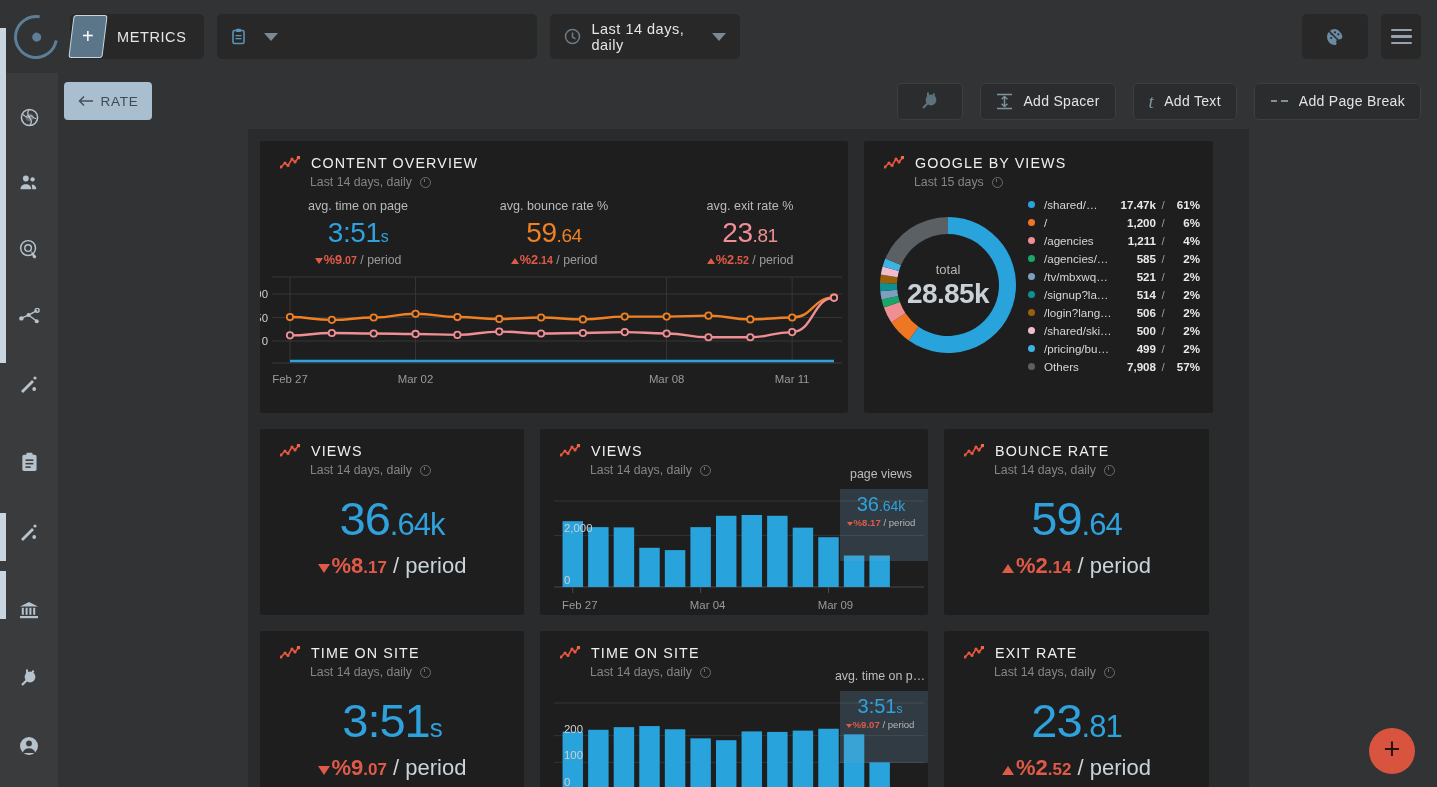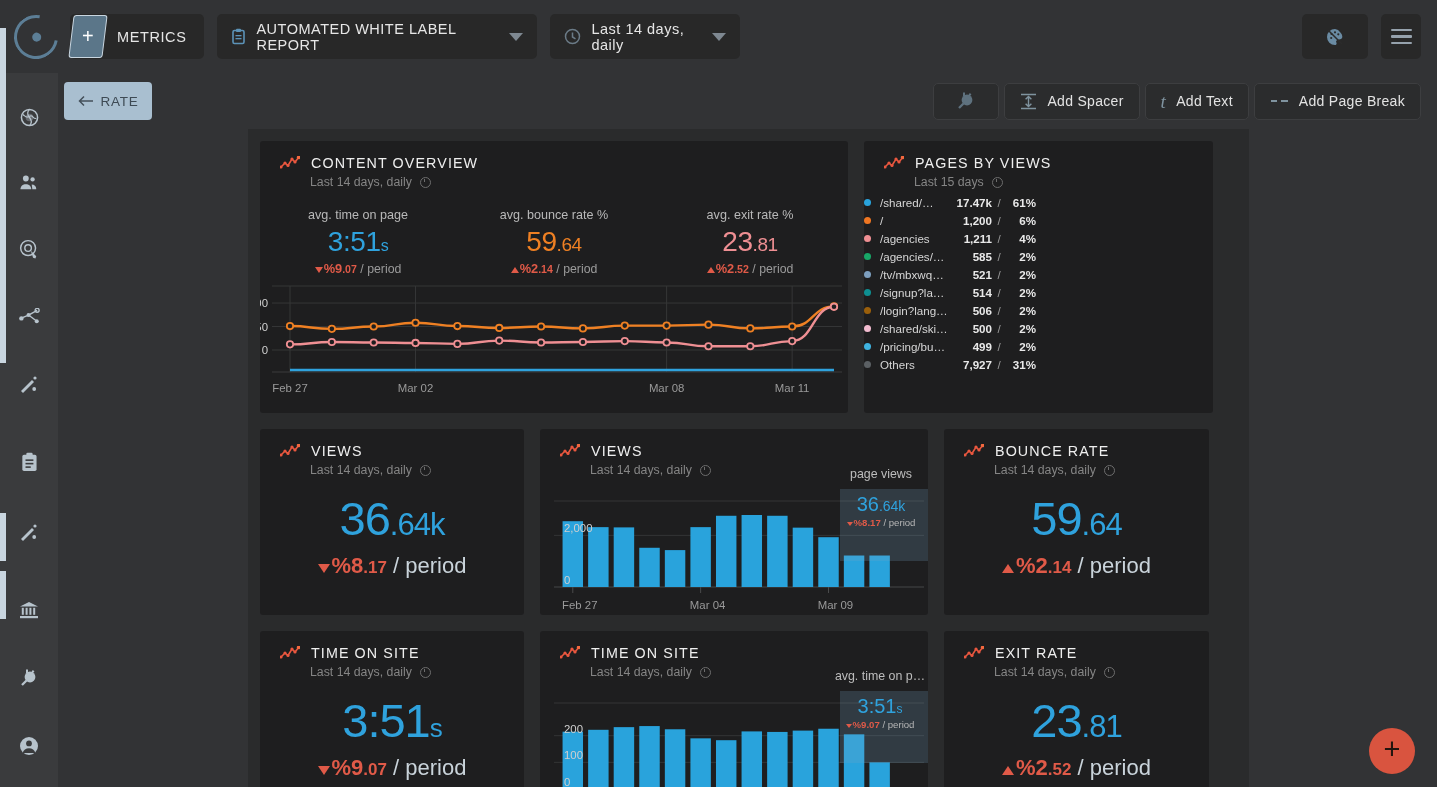--- a/index.html
+++ b/index.html
@@ -106,21 +106,21 @@
   .back-btn {
     height:38px; width:88px; background:#a9bfd0; border-radius:4px;
     display:flex; align-items:center; justify-content:center; gap:7px;
     color:#3e4a54; font-size:13.5px; letter-spacing:.7px; font-weight:400;
   }
   .crumb-btn {
     height:38px; background:#2b2c2d; border-radius:5px;
     display:flex; align-items:center; gap:11px; padding:0 14px;
     margin-left:14px; color:#e7e7e7; font-size:13.5px; letter-spacing:.7px;
   }
-  .sub-right { margin-left:auto; display:flex; align-items:center; gap:5px; }
+  .sub-right { margin-left:auto; display:flex; align-items:center; gap:17px; }
   .tool-btn {
     height:37px; background:#2b2c2d; border:1px solid #3d3e40; border-radius:5px;
     display:flex; align-items:center; gap:10px; padding:0 15px;
     color:#e3e3e3; font-size:14px; letter-spacing:.3px;
   }
   .tool-btn.icon-only { width:66px; justify-content:center; padding:0; }
 
   
   #canvas {
     position:absolute; left:248px; top:129px; width:1001px; height:658px;
@@ -139,21 +139,21 @@
   }
   .card-sub {
     margin-left:30px; margin-top:4px;
     display:flex; align-items:center; gap:8px;
     font-size:12.3px; color:#858585;
   }
   .clock-ico { width:11px; height:11px; border:1.4px solid #6d6d6d; border-radius:50%; position:relative; }
   .clock-ico::after{content:"";position:absolute;left:3.4px;top:1.6px;width:1.2px;height:3.4px;background:#6d6d6d;}
 
   
-  .kpi-strip { display:flex; margin-top:19px;align-items:center; }
+  .kpi-strip { display:flex; margin-top:10px;align-items:center; }
   .kpi { flex:1 1 0; text-align:center; }
   .kpi-label { font-size:12.6px; color:#b9b9b9; }
   .kpi-value { margin-top:4px; font-size:28px; font-weight:400; letter-spacing:-.4px; }
   .kpi-value .frac { font-size:19px; }
   .kpi-value .unit { font-size:16px; }
   .kpi-delta { margin-top:3px; font-size:12.3px; color:#9b9b9b; }
   .kpi-delta b { font-weight:700; font-size:12.8px; }
   .kpi-delta .frac2 { font-size:10.6px; font-weight:700; }
   .tri-up, .tri-dn {
     display:inline-block; width:0;height:0;
@@ -233,21 +233,20 @@
 
   <div class="select-pill w1">
     <span class="ico">
       <svg width="15" height="17" viewBox="0 0 15 17">
           <rect x="2" y="2.5" width="11" height="13" rx="1.5" fill="none" stroke="#5c93b8" stroke-width="1.6"></rect>
           <rect x="5" y="0.8" width="5" height="3.2" rx="1" fill="#5c93b8"></rect>
           <rect x="4.5" y="7" width="6" height="1.3" fill="#5c93b8"></rect>
           <rect x="4.5" y="10" width="6" height="1.3" fill="#5c93b8"></rect>
         </svg>
     </span>
-    <span class="sel-text">AUTOMATED WHITE LABEL REPORT</span>
     <span class="caret-down"></span>
   </div>
 
   <div class="select-pill w2">
     <span class="ico">
       <svg width="17" height="17" viewBox="0 0 17 17">
           <circle cx="8.5" cy="8.5" r="7" fill="none" stroke="#6b7b87" stroke-width="1.5"></circle>
           <path d="M8.5 4.5V9l3 1.8" fill="none" stroke="#6b7b87" stroke-width="1.5"></path>
         </svg>
     </span>
@@ -514,29 +513,47 @@
             <svg width="20" height="14" viewBox="0 0 20 14">
                 <path d="M1 11l4-4 3 2.5 4-6.5 3 3 4-5" fill="none" stroke="#e9573f" stroke-width="1.6"></path>
                 <circle cx="1" cy="11" r="1.6" fill="#e9573f"></circle>
                 <circle cx="5" cy="7" r="1.6" fill="#e9573f"></circle>
                 <circle cx="8" cy="9.5" r="1.6" fill="#e9573f"></circle>
                 <circle cx="12" cy="3" r="1.6" fill="#e9573f"></circle>
                 <circle cx="15" cy="6" r="1.6" fill="#e9573f"></circle>
                 <circle cx="18.6" cy="1.4" r="1.8" fill="#f4693f"></circle>
               </svg>
           </span>
-          <span class="card-title">PAGES BY VIEWS</span>
+          <span class="card-title">GOOGLE BY VIEWS</span>
         </div>
         <div class="card-sub">
           <span>Last 15 days</span>
           <span class="clock-ico"></span>
         </div>
       </div>
 
       <div class="donut-area">
+        <div style="position:relative;width:160px;height:185px;margin-left:4px;">
+          <svg id="donut" width="160" height="185" viewBox="0 0 160 185">
+              <path d="M80,24 A68,68 0 1 1 40.71137946423895,147.5013900402231 L50.533534598179216,133.62604253016733 A51,51 0 1 0 80,41 Z" fill="#29a3dc"></path>
+              <path d="M40.71137946423895,147.5013900402231 A68,68 0 0 1 23.31503780496388,129.56081816131442 L37.48627835372291,120.1706136209858 A51,51 0 0 0 50.533534598179216,133.62604253016733 Z" fill="#ef7622"></path>
+              <path d="M23.31503780496388,129.56081816131442 A68,68 0 0 1 15.86549845595313,114.60012636461686 L31.89912384196485,108.95009477346264 A51,51 0 0 0 37.48627835372291,120.1706136209858 Z" fill="#ef8f93"></path>
+              <path d="M15.86549845595313,114.60012636461686 A68,68 0 0 1 13.574314392347148,106.54744965804186 L30.180735794260364,102.91058724353138 A51,51 0 0 0 31.89912384196485,108.95009477346264 Z" fill="#18a767"></path>
+              <path d="M13.574314392347148,106.54744965804186 A68,68 0 0 1 12.290076011937643,98.27424844350452 L29.217557008953236,96.70568633262839 A51,51 0 0 0 30.180735794260364,102.91058724353138 Z" fill="#7d9fbf"></path>
+              <path d="M12.290076011937643,98.27424844350452 A68,68 0 0 1 12.032251059491117,89.90593601818043 L29.02418829461834,90.42945201363533 A51,51 0 0 0 29.217557008953236,96.70568633262839 Z" fill="#0e8f91"></path>
+              <path d="M12.032251059491117,89.90593601818043 A68,68 0 0 1 12.80474789847436,81.56936746824937 L29.603560923855774,84.17702560118703 A51,51 0 0 0 29.02418829461834,90.42945201363533 Z" fill="#9a5f0b"></path>
+              <path d="M12.80474789847436,81.56936746824937 A68,68 0 0 1 14.595856264248312,73.39091667509837 L30.946892198186227,78.04318750632378 A51,51 0 0 0 29.603560923855774,84.17702560118703 Z" fill="#f2bcd0"></path>
+              <path d="M14.595856264248312,73.39091667509837 A68,68 0 0 1 17.378424779743163,65.49456061609777 L33.03381858480737,72.12092046207333 A51,51 0 0 0 30.946892198186227,78.04318750632378 Z" fill="#3fb3e0"></path>
+              <path d="M17.378424779743163,65.49456061609777 A68,68 0 0 1 79.99999999999999,24 L79.99999999999999,41 A51,51 0 0 0 33.03381858480737,72.12092046207333 Z" fill="#5b6064"></path>
+            </svg>
+          <div style="position:absolute;left:0;top:0;width:160px;height:185px;display:flex;flex-direction:column;align-items:center;justify-content:center;pointer-events:none;">
+            <div style="font-size:13px;color:#b5b5b5;">total</div>
+            <div style="font-size:28px;color:#c9d0d6;font-weight:700;letter-spacing:-.6px;margin-top:1px;">28.85k</div>
+          </div>
+        </div>
         <div class="legend" id="legend">
             <div class="legend-row">
               <span class="legend-dot" style="background: rgb(41, 163, 220);"></span>
               <span class="legend-name">/shared/…</span>
               <span class="legend-val">17.47k</span>
               <span class="legend-sep">/</span>
               <span class="legend-pct">61%</span>
             </div>
             <div class="legend-row">
               <span class="legend-dot" style="background: rgb(239, 118, 34);"></span>
@@ -590,23 +607,23 @@
             <div class="legend-row">
               <span class="legend-dot" style="background: rgb(63, 179, 224);"></span>
               <span class="legend-name">/pricing/bu…</span>
               <span class="legend-val">499</span>
               <span class="legend-sep">/</span>
               <span class="legend-pct">2%</span>
             </div>
             <div class="legend-row">
               <span class="legend-dot" style="background: rgb(91, 96, 100);"></span>
               <span class="legend-name">Others</span>
-              <span class="legend-val">7,927</span>
-              <span class="legend-sep">/</span>
-              <span class="legend-pct">31%</span>
+              <span class="legend-val">7,908</span>
+              <span class="legend-sep">/</span>
+              <span class="legend-pct">57%</span>
             </div>
           </div>
       </div>
     </div>
   </div>
 
   <div class="row">
 
     <div class="card" style="width:264px;height:186px;">
       <div class="card-head">

